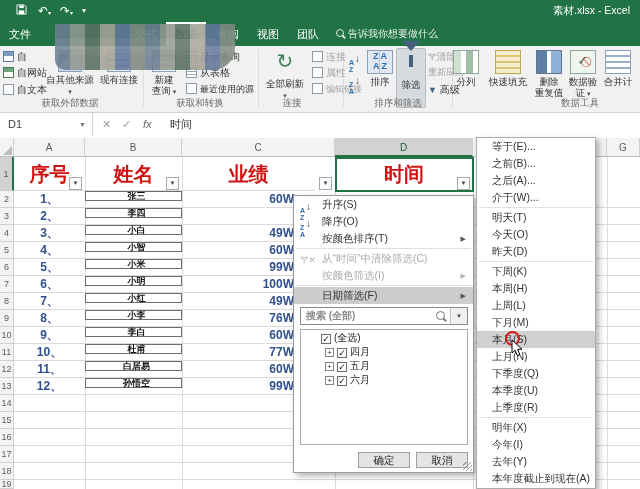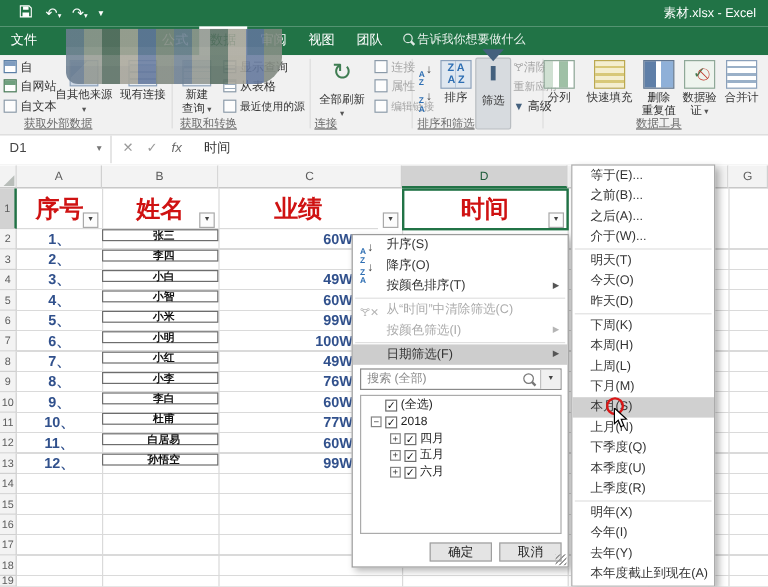--- a/index.html
+++ b/index.html
@@ -18,21 +18,21 @@
   .mag{display:inline-block;width:6px;height:6px;border:1.5px solid #dfe9e3;border-radius:50%;position:relative;margin-right:4px;}
   .mag::after{content:"";position:absolute;left:5px;top:6px;width:4px;height:1.5px;background:#dfe9e3;transform:rotate(45deg);}
   
   #mosaic{left:55px;top:24px;width:180px;height:46px;border-radius:0 0 22px 10px;opacity:.95;z-index:3;
     background:
       repeating-linear-gradient(90deg,rgba(108,128,148,.85) 0 15px,rgba(150,156,148,.85) 15px 30px,rgba(88,112,98,.85) 30px 45px,rgba(170,168,156,.85) 45px 60px,rgba(98,120,160,.85) 60px 75px,rgba(130,140,130,.85) 75px 90px),
       repeating-linear-gradient(0deg,rgba(120,120,125,.6) 0 15px,rgba(185,182,172,.6) 15px 31px,rgba(84,104,94,.6) 31px 46px);}
   
   #ribbon{left:0;top:46px;width:640px;height:66px;background:#f1f1f1;border-bottom:1px solid #d2d2d2;}
   .gsep{position:absolute;top:3px;height:58px;width:1px;background:#dcdcdc;}
-  .glabel{position:absolute;top:51px;font-size:9.5px;color:#6a6a6a;text-align:left;white-space:nowrap;text-decoration:underline;}
+  .glabel{position:absolute;top:51px;font-size:9.5px;color:#6a6a6a;text-align:center;white-space:nowrap;}
   .sbtn{position:absolute;height:15px;line-height:15px;font-size:10px;color:#333;white-space:nowrap;}
   .sbtn.dis{color:#a6a6a6;}
   .sic{display:inline-block;width:11px;height:11px;vertical-align:-2px;margin-right:3px;border:1px solid #8b9aa8;background:#fdfdfd;box-sizing:border-box;}
   .sic.grn{border-color:#4a7c59;background:linear-gradient(#6fa07e 0 4px,#fff 4px);}
   .sic.blu{border-color:#5b7fa6;background:linear-gradient(#7e9cc0 0 4px,#fff 4px);}
   .sic.tbl{background:repeating-linear-gradient(0deg,#fff 0 2px,#9ab 2px 3px),#fff;}
   .bb{position:absolute;top:2px;height:60px;text-align:center;font-size:9.5px;color:#333;line-height:11px;}
   .bb .bicon{display:block;margin:2px auto 2px;width:26px;height:26px;position:relative;}
   .caret{font-size:7px;color:#555;line-height:7px;}
   .funnel{width:0;height:0;border-left:9px solid transparent;border-right:9px solid transparent;border-top:10px solid #44617e;position:relative;margin:2px auto 0;}
@@ -76,21 +76,21 @@
   
   #panel{left:293px;top:195px;width:181px;height:278px;background:#fff;border:1px solid #9b9b9b;
          box-shadow:3px 3px 6px rgba(0,0,0,.3);z-index:10;box-sizing:border-box;}
   .mi{position:relative;height:17px;line-height:17px;font-size:10.5px;color:#333;padding-left:28px;white-space:nowrap;}
   .mi.dis{color:#ababab;}
   .mi.hl{background:#cdcdcd;}
   .mi .arr{position:absolute;right:7px;top:0;font-size:7px;color:#555;}
   .mi .mic{position:absolute;left:6px;top:2px;width:18px;height:13px;font-size:9px;}
   .msep{height:1px;background:#e0e0e0;margin:1px 2px;}
   #searchrow{position:absolute;left:6px;top:111px;width:168px;height:18px;border:1px solid #8a8a8a;box-sizing:border-box;background:#fff;}
-  #searchtext{position:absolute;left:5px;top:0;font-size:10px;color:#8a8a8a;line-height:16px;}
+  #searchtext{position:absolute;left:5px;top:0;font-size:10px;color:#8a8a8a;line-height:16px;font-weight:bold;}
   .smag{position:absolute;right:22px;top:3px;width:7px;height:7px;border:1.5px solid #777;border-radius:50%;}
   .smag::after{content:"";position:absolute;left:6px;top:7px;width:4px;height:1.5px;background:#777;transform:rotate(45deg);}
   #searchdd{position:absolute;right:0;top:0;width:16px;height:16px;border-left:1px solid #c0c0c0;background:#f0f0f0;
             font-size:6px;color:#444;text-align:center;line-height:16px;}
   #treebox{position:absolute;left:6px;top:133px;width:168px;height:116px;border:1px solid #ababab;background:#fff;overflow:hidden;box-sizing:border-box;}
   .trow{position:relative;height:13px;line-height:13px;font-size:10px;color:#222;white-space:nowrap;margin-top:1px;}
   .cb{display:inline-block;width:10px;height:10px;border:1px solid #6d6d6d;background:#fff;box-sizing:border-box;
       font-size:9px;line-height:8px;text-align:center;color:#111;font-weight:bold;vertical-align:-1px;margin-right:3px;}
   .exp{display:inline-block;width:9px;height:9px;border:1px solid #848484;background:#fff;box-sizing:border-box;
       font-size:8px;line-height:7px;text-align:center;color:#333;vertical-align:0px;margin-right:3px;}
@@ -367,21 +367,20 @@
     </div>
 
     <div id="searchrow">
       <span id="searchtext">搜索 (全部)</span>
       <span class="smag"></span>
       <span id="searchdd">▼</span>
     </div>
 
     <div id="treebox">
       <div class="trow" style="margin-left:20px"><span class="cb">✓</span><span>(全选)</span></div>
-      <div class="trow" style="margin-left:8px"><span class="exp">−</span><span class="cb">✓</span><span>2018</span></div>
       <div class="trow" style="margin-left:24px"><span class="exp">+</span><span class="cb">✓</span><span>四月</span></div>
       <div class="trow" style="margin-left:24px"><span class="exp">+</span><span class="cb">✓</span><span>五月</span></div>
       <div class="trow" style="margin-left:24px"><span class="exp">+</span><span class="cb">✓</span><span>六月</span></div>
     </div>
 
     <div class="pbtn" style="left:64px">确定</div>
     <div class="pbtn" style="left:122px">取消</div>
     <div id="grip"></div>
   </div>
 

